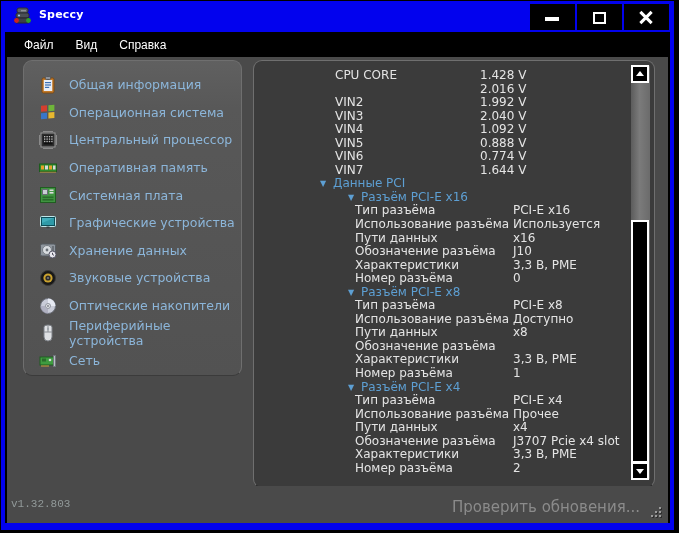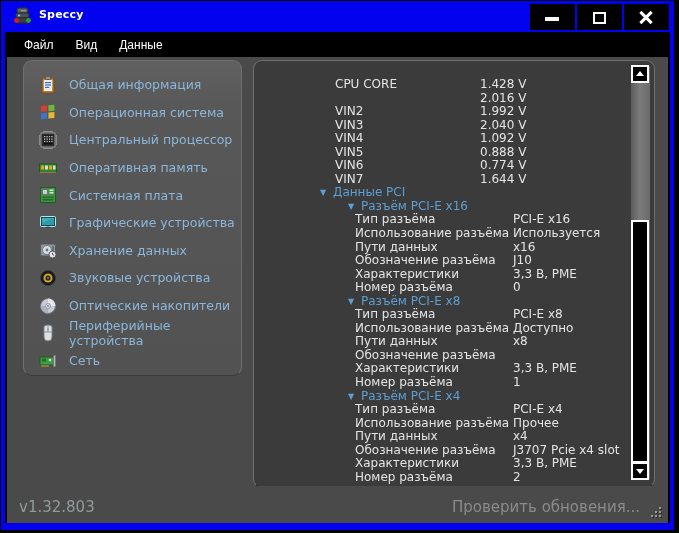--- a/index.html
+++ b/index.html
@@ -31,21 +31,21 @@
            background:linear-gradient(180deg,#606060 0%,#585858 15%,#525252 100%);
            border:1px solid #6f6f6f;border-bottom-color:#3b3b3b;box-sizing:border-box;
            padding-top:10px;}
   .side-item{display:flex;align-items:center;height:27.6px;padding-left:15px;cursor:default;}
   .side-item .icon{width:18px;height:18px;margin-right:12px;flex:0 0 auto;}
   .side-item .lbl{color:#8cb6da;font-size:12.5px;}
   
   .content{position:absolute;left:246px;right:13px;top:3px;height:428px;border-radius:9px;
            background:#3b3b3b;border:1px solid #6f6f6f;border-bottom-color:#2c2c2c;
            box-sizing:border-box;overflow:hidden;}
-  .rows{position:absolute;left:0;top:8px;right:46px;margin-top:9px;}
+  .rows{position:absolute;left:0;top:8px;right:46px;}
   .row{position:relative;height:13.55px;white-space:nowrap;font-size:12px;line-height:13.55px;color:#e4e4e4;}
   .row .lbl{position:absolute;top:0;}
   .row .val{position:absolute;top:0;}
   .row.kv-voltage .lbl{left:81px;}
   .row.kv-voltage .val{left:226px;}
   .row.kv-pci .lbl{left:101px;}
   .row.kv-pci .val{left:259px;}
   .row.section{color:#5d9fd3;}
   .row.section .tri{position:absolute;top:0;font-size:8px;color:#5d9fd3;}
   .row.sec1 .tri{left:66px;}  .row.sec1 .lbl{left:79px;}
@@ -57,21 +57,21 @@
   .sbtn.up{top:0;} .sbtn.down{bottom:0;}
   .arrow-up{position:absolute;left:3px;top:4px;width:0;height:0;
             border-left:4px solid transparent;border-right:4px solid transparent;border-bottom:5px solid #fff;}
   .arrow-down{position:absolute;left:3px;top:5px;width:0;height:0;
             border-left:4px solid transparent;border-right:4px solid transparent;border-top:5px solid #fff;}
   .sthumb{position:absolute;left:0px;top:155px;width:18px;height:243px;background:#000;
           border:2px solid #fff;box-sizing:border-box;}
   
   .statusbar{height:37px;background:#4a4a4a;position:relative;flex:0 0 auto;
              border-left:2px solid #000;border-right:2px solid #000;}
-  .status-left{position:absolute;left:12px;top:12px;color:#929a9a;font-size:15px;}
+  .status-left{position:absolute;left:4px;top:12px;color:#929a9a;font-size:11px;font-family:Liberation Mono, monospace;}
   .status-right{position:absolute;right:28px;top:12px;color:#8b8b8b;font-size:15px;cursor:default;}
   .grip{position:absolute;right:7px;bottom:6px;width:13px;height:13px;}
   .grip i{position:absolute;width:2px;height:2px;background:#9a9a9a;box-shadow:1px 1px 0 #2e2e2e;}
   .grip i:nth-child(1){right:0;bottom:8px;}
   .grip i:nth-child(2){right:4px;bottom:4px;}
   .grip i:nth-child(3){right:0;bottom:4px;}
   .grip i:nth-child(4){right:8px;bottom:0;}
   .grip i:nth-child(5){right:4px;bottom:0;}
   .grip i:nth-child(6){right:0;bottom:0;}
 </style>
@@ -103,21 +103,21 @@
           <span class="glyph-close-b"></span>
         </div>
     </div>
   </div>
 
   <div class="client">
 
     <div class="menubar">
         <div class="menu-item">Файл</div>
         <div class="menu-item">Вид</div>
-        <div class="menu-item">Данные</div>
+        <div class="menu-item">Справка</div>
       </div>
 
     <div class="workarea">
 
       <div class="sidebar">
           <div class="side-item">
             <span class="icon"><svg viewBox="0 0 18 18">
                 <rect x="3" y="2" width="12" height="15" rx="1.5" fill="#c47a28" stroke="#7a4a14"></rect>
                 <rect x="6.5" y="0.5" width="5" height="3" rx="1" fill="#8d9299" stroke="#55585c"></rect>
                 <rect x="4.8" y="4" width="8.4" height="11" fill="#e9edf5"></rect>

